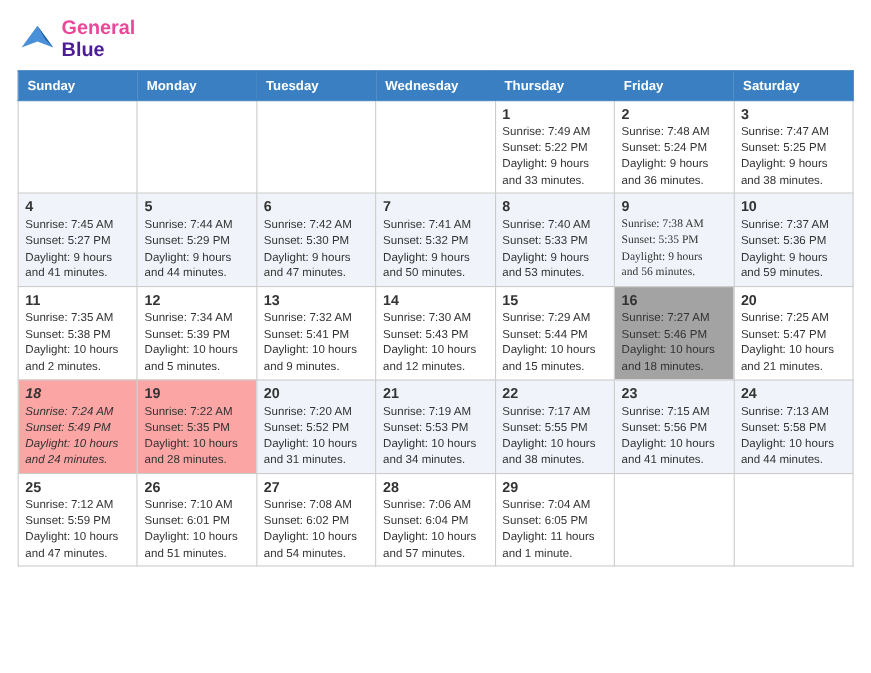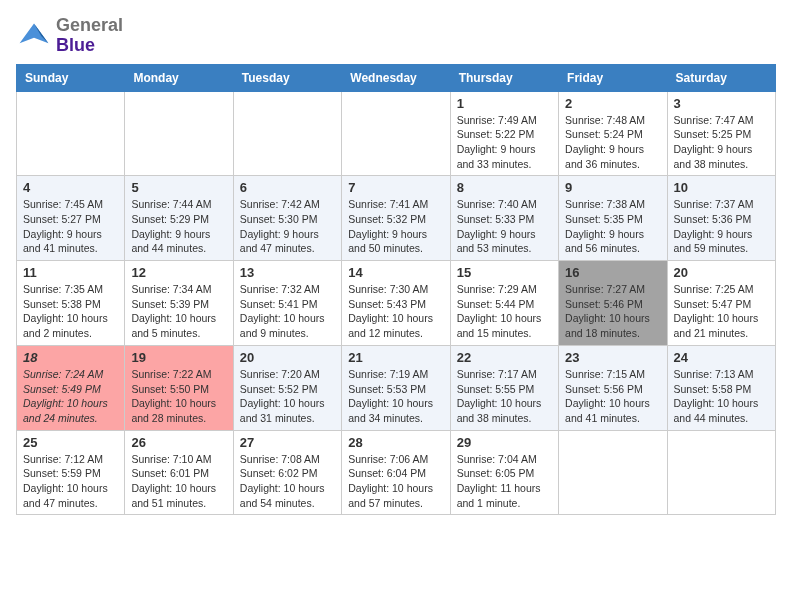--- a/index.html
+++ b/index.html
@@ -21,21 +21,21 @@
       align-items: center;
       gap: 4px;
     }
     .logo-text {
       font-size: 18px;
       font-weight: bold;
       color: #333;
       line-height: 1.1;
     }
     .logo-text span {
-      color: #737373;
+      color: #ec4899;
     }
     .logo-bird {
       width: 36px;
       height: 36px;
     }
     .title-area {
       text-align: right;
       flex: 1;
     }
     .month-title {
@@ -189,21 +189,21 @@
         </td>
         <td style="background: rgb(240, 244, 250);">
           <span class="day-number">8</span>
           <div class="day-info" style="white-space: pre-line;">Sunrise: 7:40 AM
 Sunset: 5:33 PM
 Daylight: 9 hours
 and 53 minutes.</div>
         </td>
         <td style="background: rgb(240, 244, 250);">
           <span class="day-number">9</span>
-          <div class="day-info" style="white-space: pre-line;">Sunrise: 7:38 AM
+          <div class="day-info" style="white-space: pre-line; font-family: Liberation Serif, serif;">Sunrise: 7:38 AM
 Sunset: 5:35 PM
 Daylight: 9 hours
 and 56 minutes.</div>
         </td>
         <td style="background: rgb(240, 244, 250);">
           <span class="day-number">10</span>
           <div class="day-info" style="white-space: pre-line;">Sunrise: 7:37 AM
 Sunset: 5:36 PM
 Daylight: 9 hours
 and 59 minutes.</div>
@@ -264,21 +264,21 @@
         <td style="background: #fca5a5; font-style: italic;">
           <span class="day-number">18</span>
           <div class="day-info" style="white-space: pre-line;">Sunrise: 7:24 AM
 Sunset: 5:49 PM
 Daylight: 10 hours
 and 24 minutes.</div>
         </td>
         <td style="background: #fca5a5;">
           <span class="day-number">19</span>
           <div class="day-info" style="white-space: pre-line;">Sunrise: 7:22 AM
-Sunset: 5:50 PM
+Sunset: 5:35 PM
 Daylight: 10 hours
 and 28 minutes.</div>
         </td>
         <td style="background: rgb(240, 244, 250);">
           <span class="day-number">20</span>
           <div class="day-info" style="white-space: pre-line;">Sunrise: 7:20 AM
 Sunset: 5:52 PM
 Daylight: 10 hours
 and 31 minutes.</div>
         </td>

